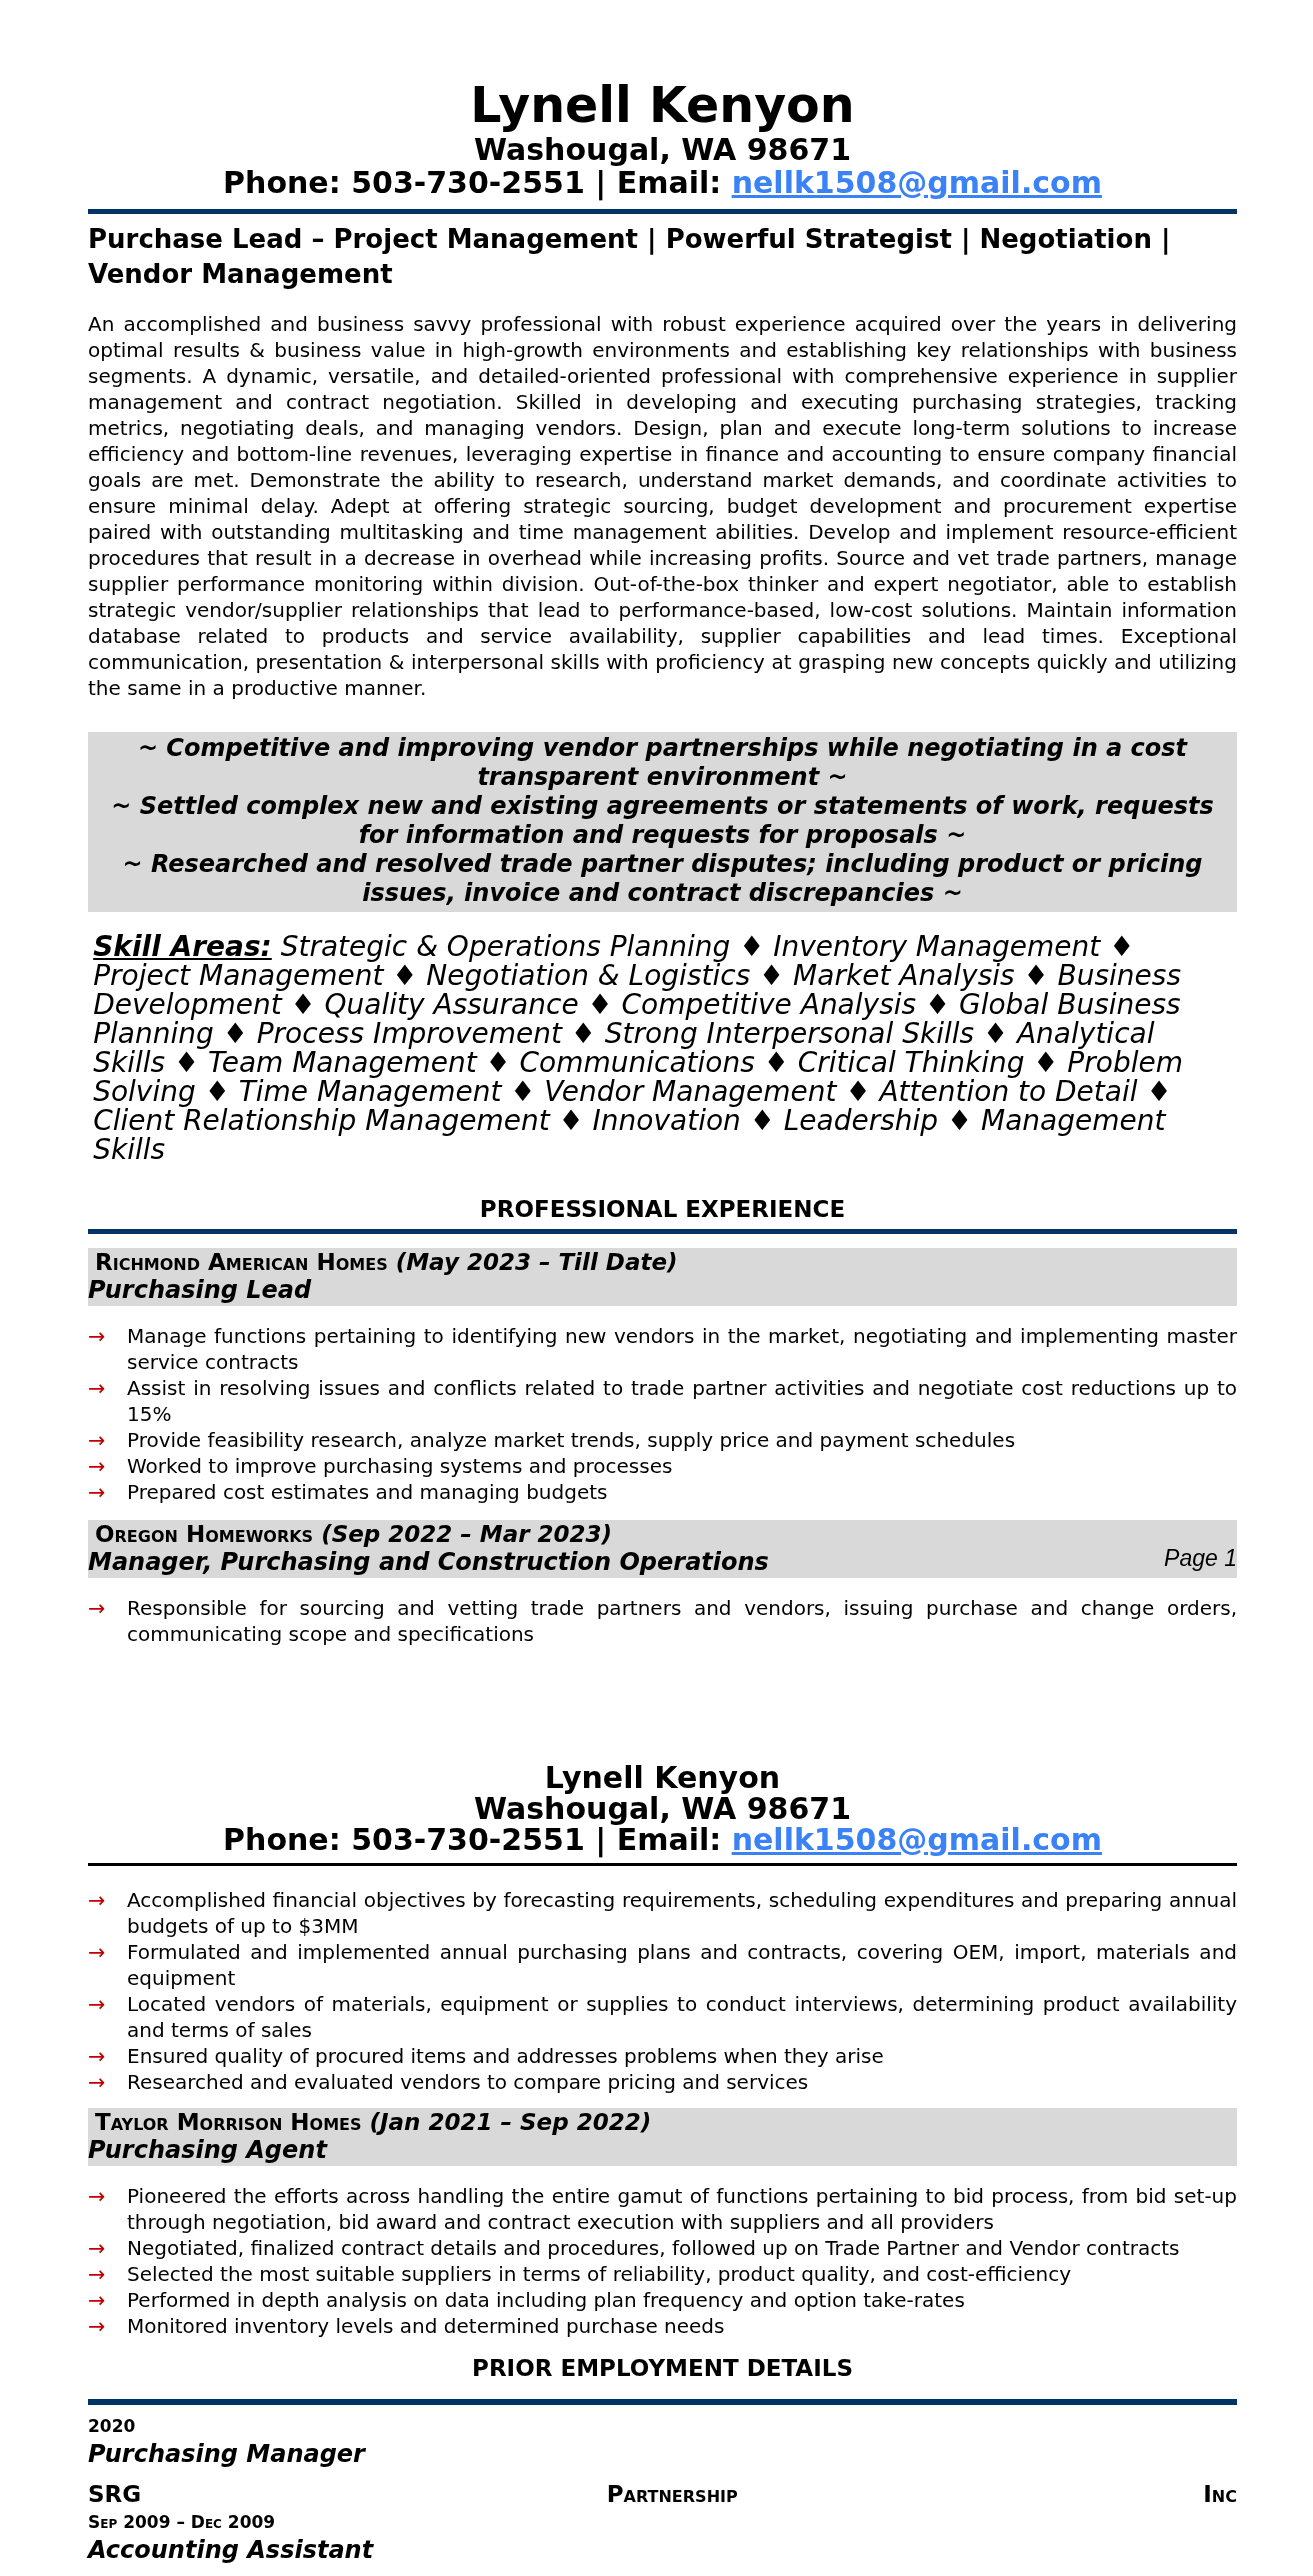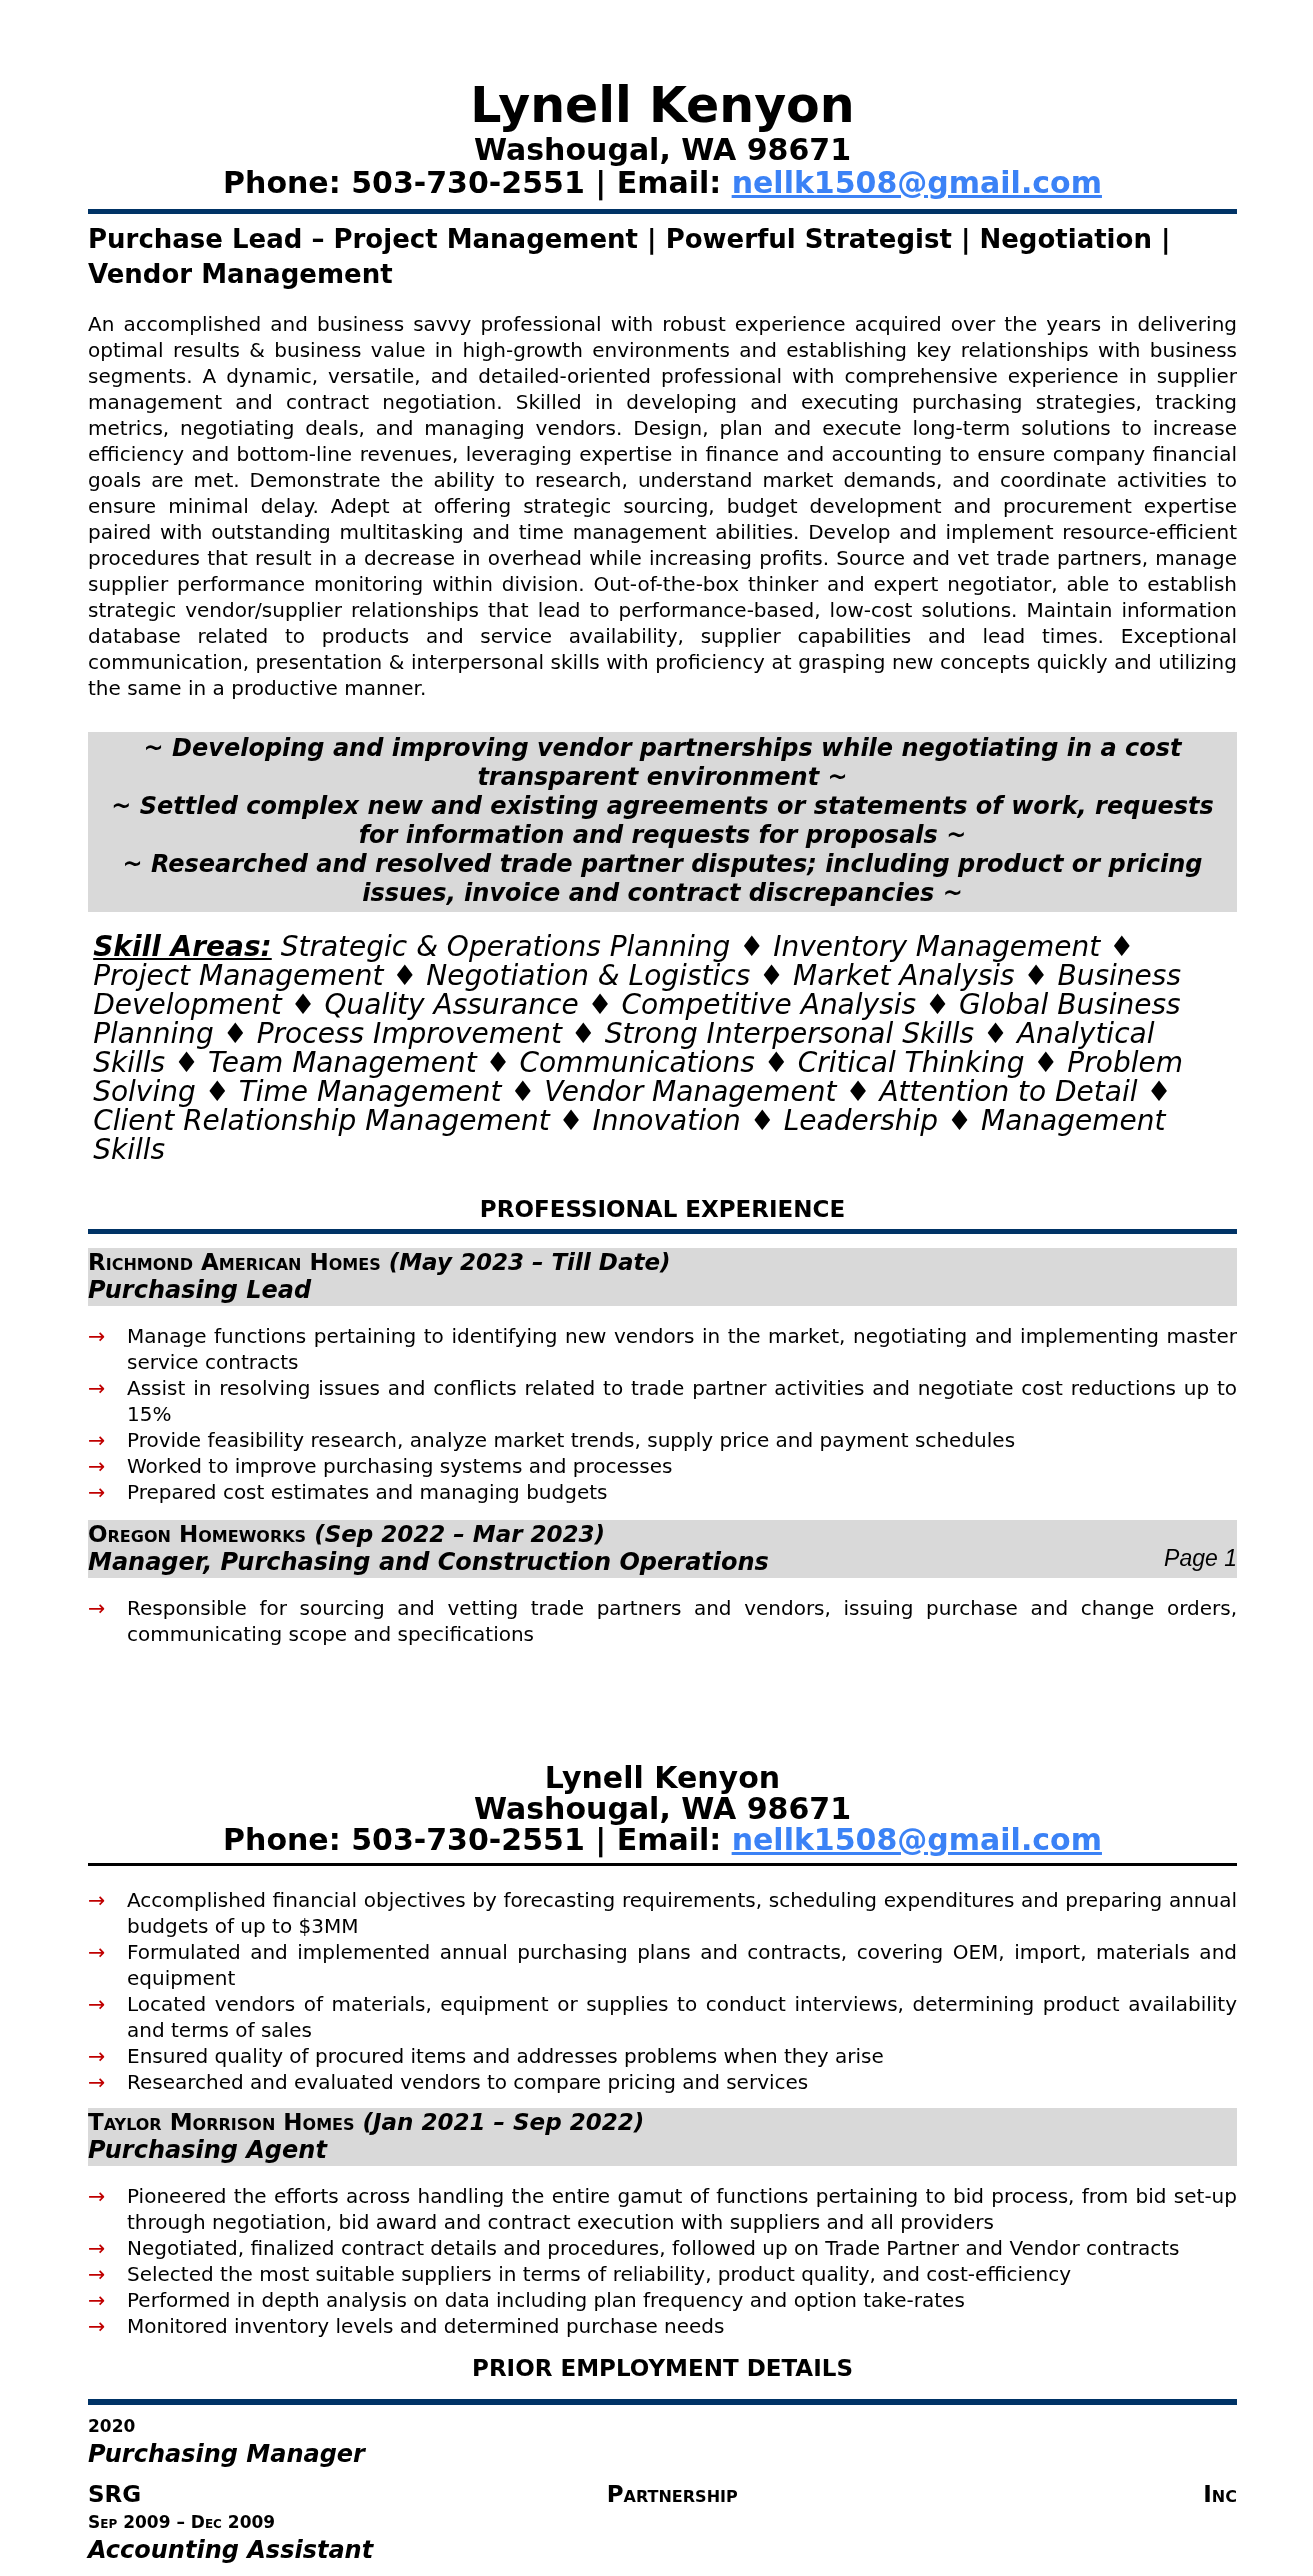--- a/index.html
+++ b/index.html
@@ -29,21 +29,21 @@
   .highlights p { margin: 0; font-size: 24px; font-weight: bold; font-style: italic;
                   text-align: center; line-height: 29px; }
 
   .skills { margin-top: 19.6px; font-size: 28px; font-style: italic; line-height: 29px; padding: 0 5.2px; }
   .skills .lbl { font-weight: bold; text-decoration: underline; }
 
   .section-title { font-size: 23px; font-weight: bold; text-align: center; line-height: 26px; margin-top: 32px; }
   .section-title + .rule-blue { margin-top: 7.2px; }
 
   .job-bar { background: #d9d9d9; padding: 1px 0 2.1px; margin-top: 13.4px; }
-  .job-bar .company { font-size: 23px; font-weight: bold; font-variant: small-caps; line-height: 27px; }
+  .job-bar .company { font-size: 23px; font-weight: bold; font-variant: small-caps; line-height: 27px; margin-left: 7px; }
   .job-bar .dates { font-style: italic; font-variant: normal; }
   .job-bar .role { font-size: 24px; font-weight: bold; font-style: italic; line-height: 28px; }
 
   ul.bullets { list-style: none; margin: 17.5px 0 0 0; padding: 0; }
   ul.bullets li { position: relative; padding-left: 39px; font-size: 20px; line-height: 26px; text-align: justify; }
   ul.bullets li .arrow { position: absolute; left: 0; top: 0; color: #c00000; font-size: 20.6px; line-height: 26px; }
   ul.bullets li .txt { display: block; }
 
   .page-num { position: absolute; right: 0; font-family: "Liberation Sans", sans-serif; font-style: italic; font-size: 23px; }
   #page1 .page-num { top: 1468px; }
@@ -62,21 +62,21 @@
   <div class="center contact1">
     <span>Phone: 503-730-2551 | Email: </span><a class="email" href="mailto:nellk1508@gmail.com">nellk1508@gmail.com</a>
   </div>
   <div class="rule-blue" style="margin-top:9.3px"></div>
 
   <div class="headline">Purchase Lead – Project Management | Powerful Strategist | Negotiation | Vendor Management</div>
 
   <div class="summary">An accomplished and business savvy professional with robust experience acquired over the years in delivering optimal results &amp; business value in high-growth environments and establishing key relationships with business segments. A dynamic, versatile, and detailed-oriented professional with comprehensive experience in supplier management and contract negotiation. Skilled in developing and executing purchasing strategies, tracking metrics, negotiating deals, and managing vendors. Design, plan and execute long-term solutions to increase efficiency and bottom-line revenues, leveraging expertise in finance and accounting to ensure company financial goals are met. Demonstrate the ability to research, understand market demands, and coordinate activities to ensure minimal delay. Adept at offering strategic sourcing, budget development and procurement expertise paired with outstanding multitasking and time management abilities. Develop and implement resource-efficient procedures that result in a decrease in overhead while increasing profits. Source and vet trade partners, manage supplier performance monitoring within division. Out-of-the-box thinker and expert negotiator, able to establish strategic vendor/supplier relationships that lead to performance-based, low-cost solutions. Maintain information database related to products and service availability, supplier capabilities and lead times. Exceptional communication, presentation &amp; interpersonal skills with proficiency at grasping new concepts quickly and utilizing the same in a productive manner.</div>
 
   <div class="highlights">
-    <p>~ Developing and improving vendor partnerships while negotiating in a cost transparent environment ~</p>
+    <p>~ Competitive and improving vendor partnerships while negotiating in a cost transparent environment ~</p>
     <p>~ Settled complex new and existing agreements or statements of work, requests for information and requests for proposals ~</p>
     <p>~ Researched and resolved trade partner disputes; including product or pricing issues, invoice and contract discrepancies ~</p>
   </div>
 
   <div class="skills">
     <span class="lbl">Skill Areas:</span><span> Strategic &amp; Operations Planning ♦ Inventory Management ♦ Project Management ♦ Negotiation &amp; Logistics ♦ Market Analysis ♦ Business Development ♦ Quality Assurance ♦ Competitive Analysis ♦ Global Business Planning ♦ Process Improvement ♦ Strong Interpersonal Skills ♦ Analytical Skills ♦ Team Management ♦ Communications ♦ Critical Thinking ♦ Problem Solving ♦ Time Management ♦ Vendor Management ♦ Attention to Detail ♦ Client Relationship Management ♦ Innovation ♦ Leadership ♦ Management Skills</span>
   </div>
 
   <div class="section-title">PROFESSIONAL EXPERIENCE</div>
   <div class="rule-blue"></div>

